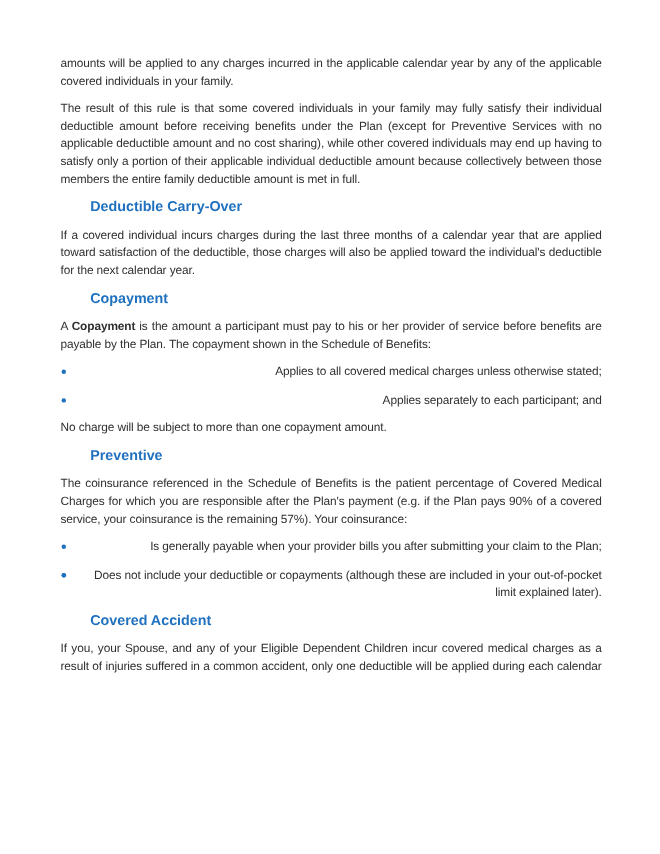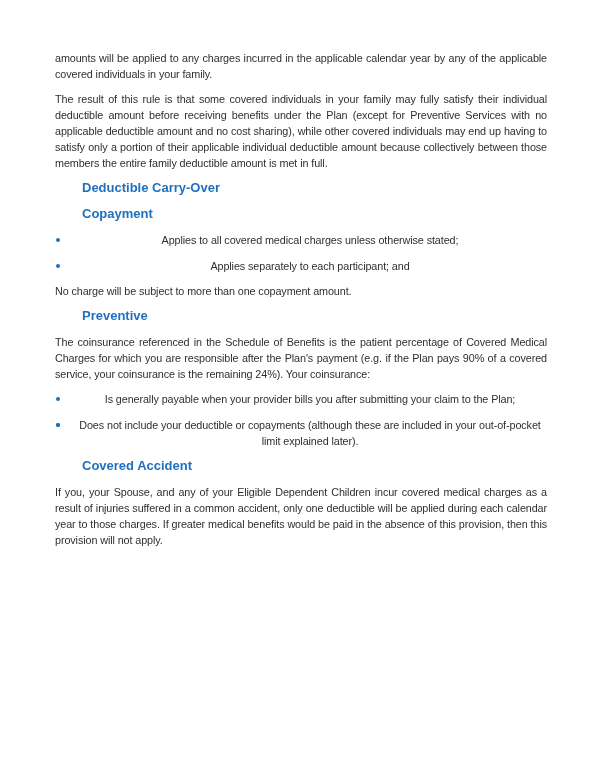--- a/index.html
+++ b/index.html
@@ -41,21 +41,21 @@
     margin: 0 0 9px 0;
     padding: 0;
   }
   ul.bullets li {
     position: relative;
     margin: 0 0 10px 0;
     padding-left: 18px;
     font-size: 10.8px;
     line-height: 16px;
     letter-spacing: -0.1px;
-    text-align: center;
+    text-align: right;
     color: #2f2f2f;
   }
   ul.bullets li:last-child { margin-bottom: 0; }
   .dot {
     position: absolute;
     left: 1px;
     top: 6px;
     width: 4px;
     height: 4px;
     border-radius: 50%;
@@ -78,34 +78,36 @@
 <div class="page">
   <div class="content">
 
     <p class="body-par">amounts will be applied to any charges incurred in the applicable calendar year by any of the applicable covered individuals in your family.</p>
 
     <p class="body-par">The result of this rule is that some covered individuals in your family may fully satisfy their individual deductible amount before receiving benefits under the Plan (except for Preventive Services with no applicable deductible amount and no cost sharing), while other covered individuals may end up having to satisfy only a portion of their applicable individual deductible amount because collectively between those members the entire family deductible amount is met in full.</p>
 
 
     <h2 class="sec-head">Deductible Carry-Over</h2>
 
+    <p class="body-par">If a covered individual incurs charges during the last three months of a calendar year that are applied toward satisfaction of the deductible, those charges will also be applied toward the individual's deductible for the next calendar year.</p>
 
     <h2 class="sec-head">Copayment</h2>
 
+    <p class="body-par"><span>A </span><b>Copayment</b><span> is the amount a participant must pay to his or her provider of service before benefits are payable by the Plan.  The copayment shown in the Schedule of Benefits:</span></p>
 
     <ul class="bullets">
       <li><span class="dot"></span><span>Applies to all covered medical charges unless otherwise stated;</span></li>
       <li><span class="dot"></span><span>Applies separately to each participant; and</span></li>
     </ul>
 
     <p class="body-par">No charge will be subject to more than one copayment amount.</p>
 
     <h2 class="sec-head">Preventive</h2>
 
-    <p class="body-par">The coinsurance referenced in the Schedule of Benefits is the patient percentage of Covered Medical Charges for which you are responsible after the Plan's payment (e.g. if the Plan pays 90% of a covered service, your coinsurance is the remaining 24%).  Your coinsurance:</p>
+    <p class="body-par">The coinsurance referenced in the Schedule of Benefits is the patient percentage of Covered Medical Charges for which you are responsible after the Plan's payment (e.g. if the Plan pays 90% of a covered service, your coinsurance is the remaining 57%).  Your coinsurance:</p>
 
     <ul class="bullets">
       <li><span class="dot"></span><span>Is generally payable when your provider bills you after submitting your claim to the Plan;</span></li>
       <li><span class="dot"></span></li>
       <li><span class="dot"></span><span>Does not include your deductible or copayments (although these are included in your out-of-pocket limit explained later).</span></li>
     </ul>
 
     <h2 class="sec-head">Covered Accident</h2>
 
     <p class="body-par">If you, your Spouse, and any of your Eligible Dependent Children incur covered medical charges as a result of injuries suffered in a common accident, only one deductible will be applied during each calendar year to those charges. If greater medical benefits would be paid in the absence of this provision, then this provision will not apply.</p>

